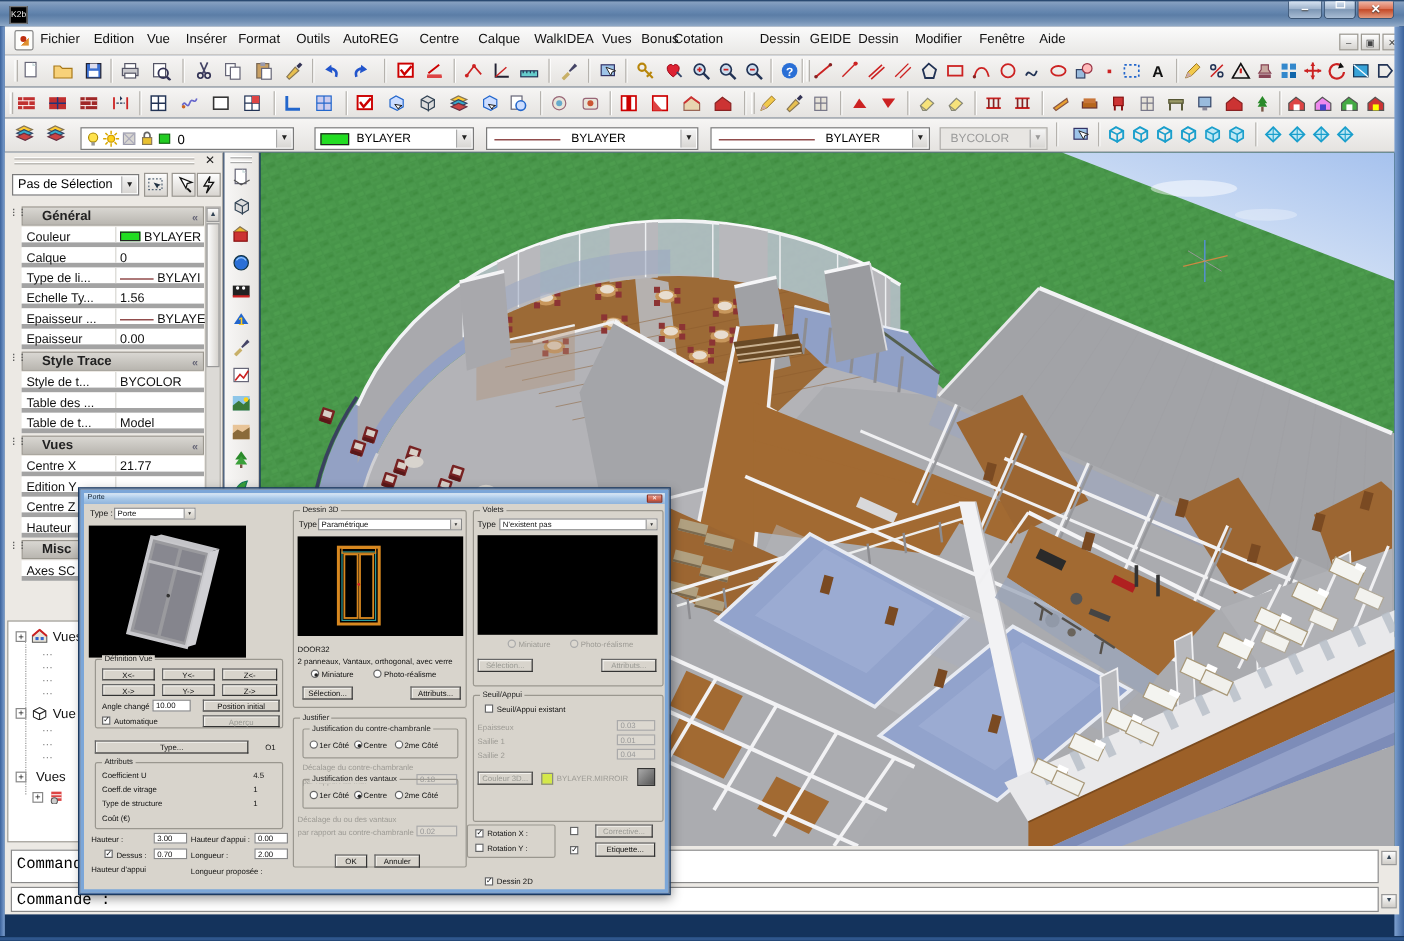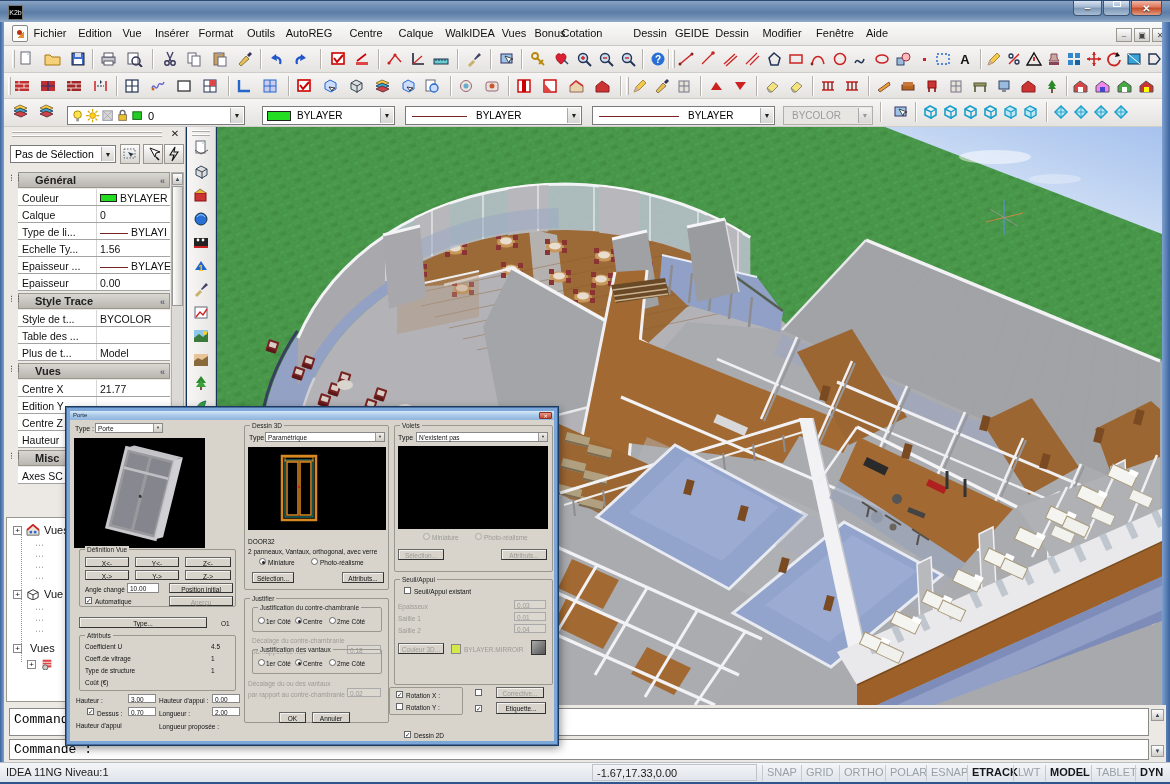--- a/index.html
+++ b/index.html
@@ -23,21 +23,21 @@
 
 .combo{position:absolute;background:#fff;border:1px solid #7a7a7a;font-size:10px;color:#000}
 .combo .arr{position:absolute;right:1px;top:1px;bottom:1px;width:13px;background:linear-gradient(180deg,#f4f4f4,#d8d6d3);border-left:1px solid #aaa;text-align:center;font-size:7px;line-height:15px;color:#222}
 .combo.dis{background:#e8e6e3;color:#9a9a9a;border-color:#b0aeab}
 
 #lborder{left:0;top:22px;width:4px;height:758px;background:linear-gradient(90deg,#3c639c,#7da0cf)}
 #rborder{right:0;top:22px;width:8px;height:758px;background:linear-gradient(90deg,#7da0cf,#3c639c)}
 #bborder{left:0;bottom:0;width:1170px;height:3px;background:#2f568c}
 #proppanel{left:4px;top:127px;width:182px;height:578px;background:#ece9e4;border-right:1px solid #a9a7a3}
 .secthdr{position:absolute;left:14px;width:152px;height:16px;background:linear-gradient(180deg,#d9d7d2,#b9b6b0);border:1px solid #9a978f;font-size:11px;font-weight:bold;color:#222;padding-left:16px;line-height:15px}
-.prow{position:absolute;left:14px;width:152px;height:17px;background:#fff;border-bottom:1px solid #a3a3a3;font-size:10.5px;color:#111}
+.prow{position:absolute;left:14px;width:152px;height:17px;background:#fff;border-bottom:4px solid #a3a3a3;font-size:10.5px;color:#111}
 .prow .k{position:absolute;left:4px;top:3px;width:72px;overflow:hidden;white-space:nowrap}
 .prow .v{position:absolute;left:82px;top:3px;white-space:nowrap}
 .prow .kb{position:absolute;left:78px;top:0;bottom:0;border-left:1px solid #d8d6d2}
 
 #cmdwin{left:4px;top:705px;width:1162px;height:57px;background:#ece9e4}
 .cmdbox{position:absolute;left:5px;width:1140px;height:25px;background:#fff;border:1px solid #8a8a8a;font-family:"Liberation Mono",monospace;font-size:13px;color:#000;padding:3px 0 0 4px}
 #status{left:0px;top:762px;width:1170px;height:20px;background:linear-gradient(180deg,#f4f6f8,#dfe4ea);border-top:1px solid #b9bec6;font-size:11px;color:#1a1a1a}
 .stog{position:absolute;top:2px;height:16px;font-size:11px;padding:1px 4px;color:#9aa0a8}
 .stog.on{color:#14181e;font-weight:bold}
 </style></head><body>
@@ -629,21 +629,21 @@
         <div class="k">Style de t...</div>
         <div class="v">BYCOLOR</div>
       </div>
 <div class="prow" style="top:200px">
         <div class="kb"></div>
         <div class="k">Table des ...</div>
         <div class="v"></div>
       </div>
 <div class="prow" style="top:217px">
         <div class="kb"></div>
-        <div class="k">Plus de t...</div>
+        <div class="k">Table de t...</div>
         <div class="v">Model</div>
       </div>
 <div class="secthdr" style="top:236px">Vues<div class="abs" style="left:-11px;top:2px;width:8px;height:10px;color:#555;font-size:7px;line-height:5px">⋮⋮</div><div class="abs" style="right:4px;top:1px;color:#667;font-size:9px">«</div></div>
 <div class="prow" style="top:253px">
         <div class="kb"></div>
         <div class="k">Centre X</div>
         <div class="v">21.77</div>
       </div>
 <div class="prow" style="top:270px">
         <div class="kb"></div>
@@ -1268,34 +1268,20 @@
 <rect x="826" y="326" width="8" height="15" fill="#7a4a22" transform="rotate(15 826 326)"></rect>
 <rect x="880" y="300" width="8" height="15" fill="#7a4a22" transform="rotate(15 880 300)"></rect>
 <rect x="920" y="282" width="8" height="15" fill="#7a4a22" transform="rotate(15 920 282)"></rect>
 <rect x="606" y="258" width="8" height="15" fill="#7a4a22" transform="rotate(15 606 258)"></rect>
 </svg>
 <div id="cmdwin" class="abs">
 <div class="cmdbox" style="top:3px;height:28px">Commande :</div>
 <div class="cmdbox" style="top:34px;height:21px;padding-top:2px">Commande :</div>
 <div class="abs" style="left:1147px;top:4px;width:13px;height:12px;background:linear-gradient(180deg,#fdfdfd,#d0cdc8);border:1px solid #999;font-size:6px;text-align:center;line-height:11px;color:#345">▲</div>
 <div class="abs" style="left:1147px;top:40px;width:13px;height:12px;background:linear-gradient(180deg,#fdfdfd,#d0cdc8);border:1px solid #999;font-size:6px;text-align:center;line-height:11px;color:#345">▼</div>
-</div>
-<div id="status" class="abs">
-<div class="abs" style="left:6px;top:3px">IDEA 11NG Niveau:1</div>
-<div class="abs" style="left:592px;top:1px;width:165px;height:17px;border:1px solid #c0c4ca;padding:2px 4px">-1.67,17.33,0.00</div>
-<div class="stog " style="left:762px;border-left:1px solid #c6cad0">SNAP</div>
-<div class="stog " style="left:801px;border-left:1px solid #c6cad0">GRID</div>
-<div class="stog " style="left:839px;border-left:1px solid #c6cad0">ORTHO</div>
-<div class="stog " style="left:885px;border-left:1px solid #c6cad0">POLAR</div>
-<div class="stog " style="left:926px;border-left:1px solid #c6cad0">ESNAP</div>
-<div class="stog on" style="left:967px;border-left:1px solid #c6cad0">ETRACK</div>
-<div class="stog " style="left:1013px;border-left:1px solid #c6cad0">LWT</div>
-<div class="stog on" style="left:1045px;border-left:1px solid #c6cad0">MODEL</div>
-<div class="stog " style="left:1091px;border-left:1px solid #c6cad0">TABLET</div>
-<div class="stog on" style="left:1135px;border-left:1px solid #c6cad0">DYN</div>
 </div>
 <style>
 #dlg{left:66px;top:407px;width:492px;height:338px;background:#d8d4cc;border:1px solid #4a6ea0;outline:1px solid #1c3a60;box-shadow:inset 0 0 0 3px #7ba6d8,2px 3px 9px rgba(0,0,0,0.45);font-size:7px;color:#111}
 #dlg .tbar{position:absolute;left:3px;top:3px;right:3px;height:9px;background:linear-gradient(180deg,#d8e8f8,#a8c8e8 50%,#90b4dc);font-size:6px;padding:1px 0 0 3px;color:#123}
 #dlg .inner{position:absolute;left:4px;top:13px;width:484px;height:320px}
 .gbox{position:absolute;border:1px solid #9a978f;border-radius:2px}
 .gbox>.gt{position:absolute;left:5px;top:-4px;background:#d8d4cc;padding:0 2px;font-size:6.5px;color:#222;white-space:nowrap}
 .dbtn{position:absolute;background:#d8d4cc;border:1px solid #666;border-right-color:#333;border-bottom-color:#333;box-shadow:inset 1px 1px 0 #f4f2ee;font-size:6.5px;text-align:center;color:#111;padding-top:2px}
 .dbtn.dis{color:#9a9a94}
 .dfield{position:absolute;background:#fff;border:1px solid #888;font-size:6.5px;padding:1px 2px;color:#111}

